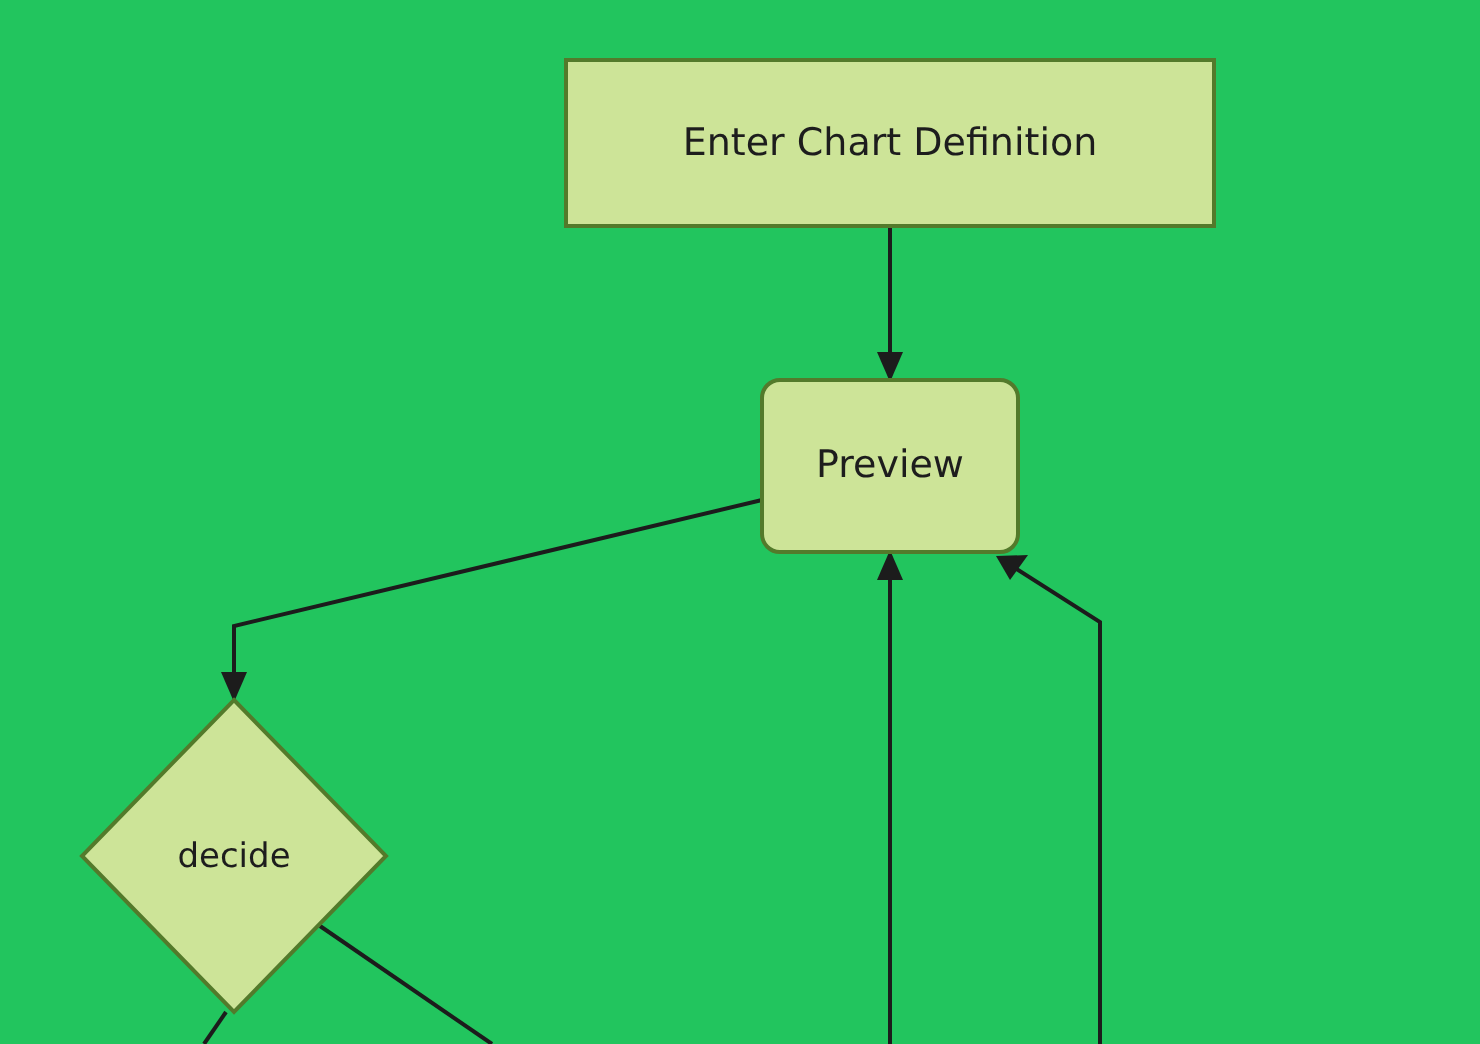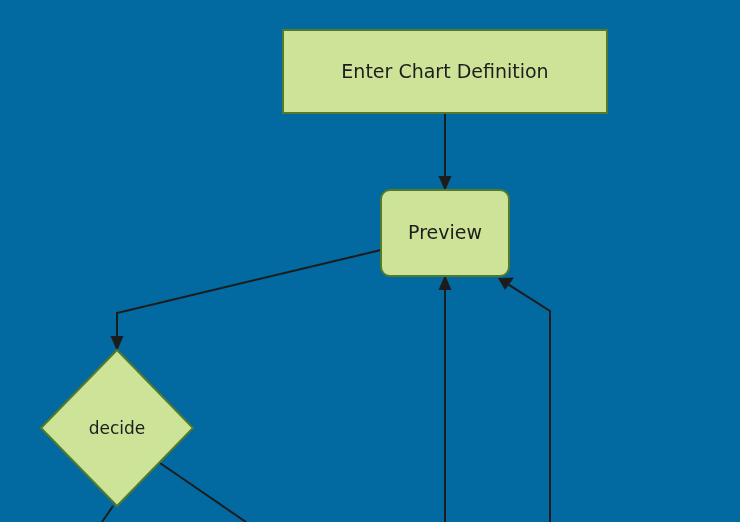--- a/index.html
+++ b/index.html
@@ -10,21 +10,21 @@
   body {
     width: 740px;
     height: 522px;
     overflow: hidden;
     font-family: "DejaVu Sans", "Liberation Sans", sans-serif;
   }
   #diagram-canvas {
     position: relative;
     width: 740px;
     height: 522px;
-    background: #0369a1;
+    background: #22c55e;
   }
   #flow-svg {
     position: absolute;
     top: 0;
     left: 0;
     width: 740px;
     height: 522px;
     display: block;
   }
   .node-shape {

